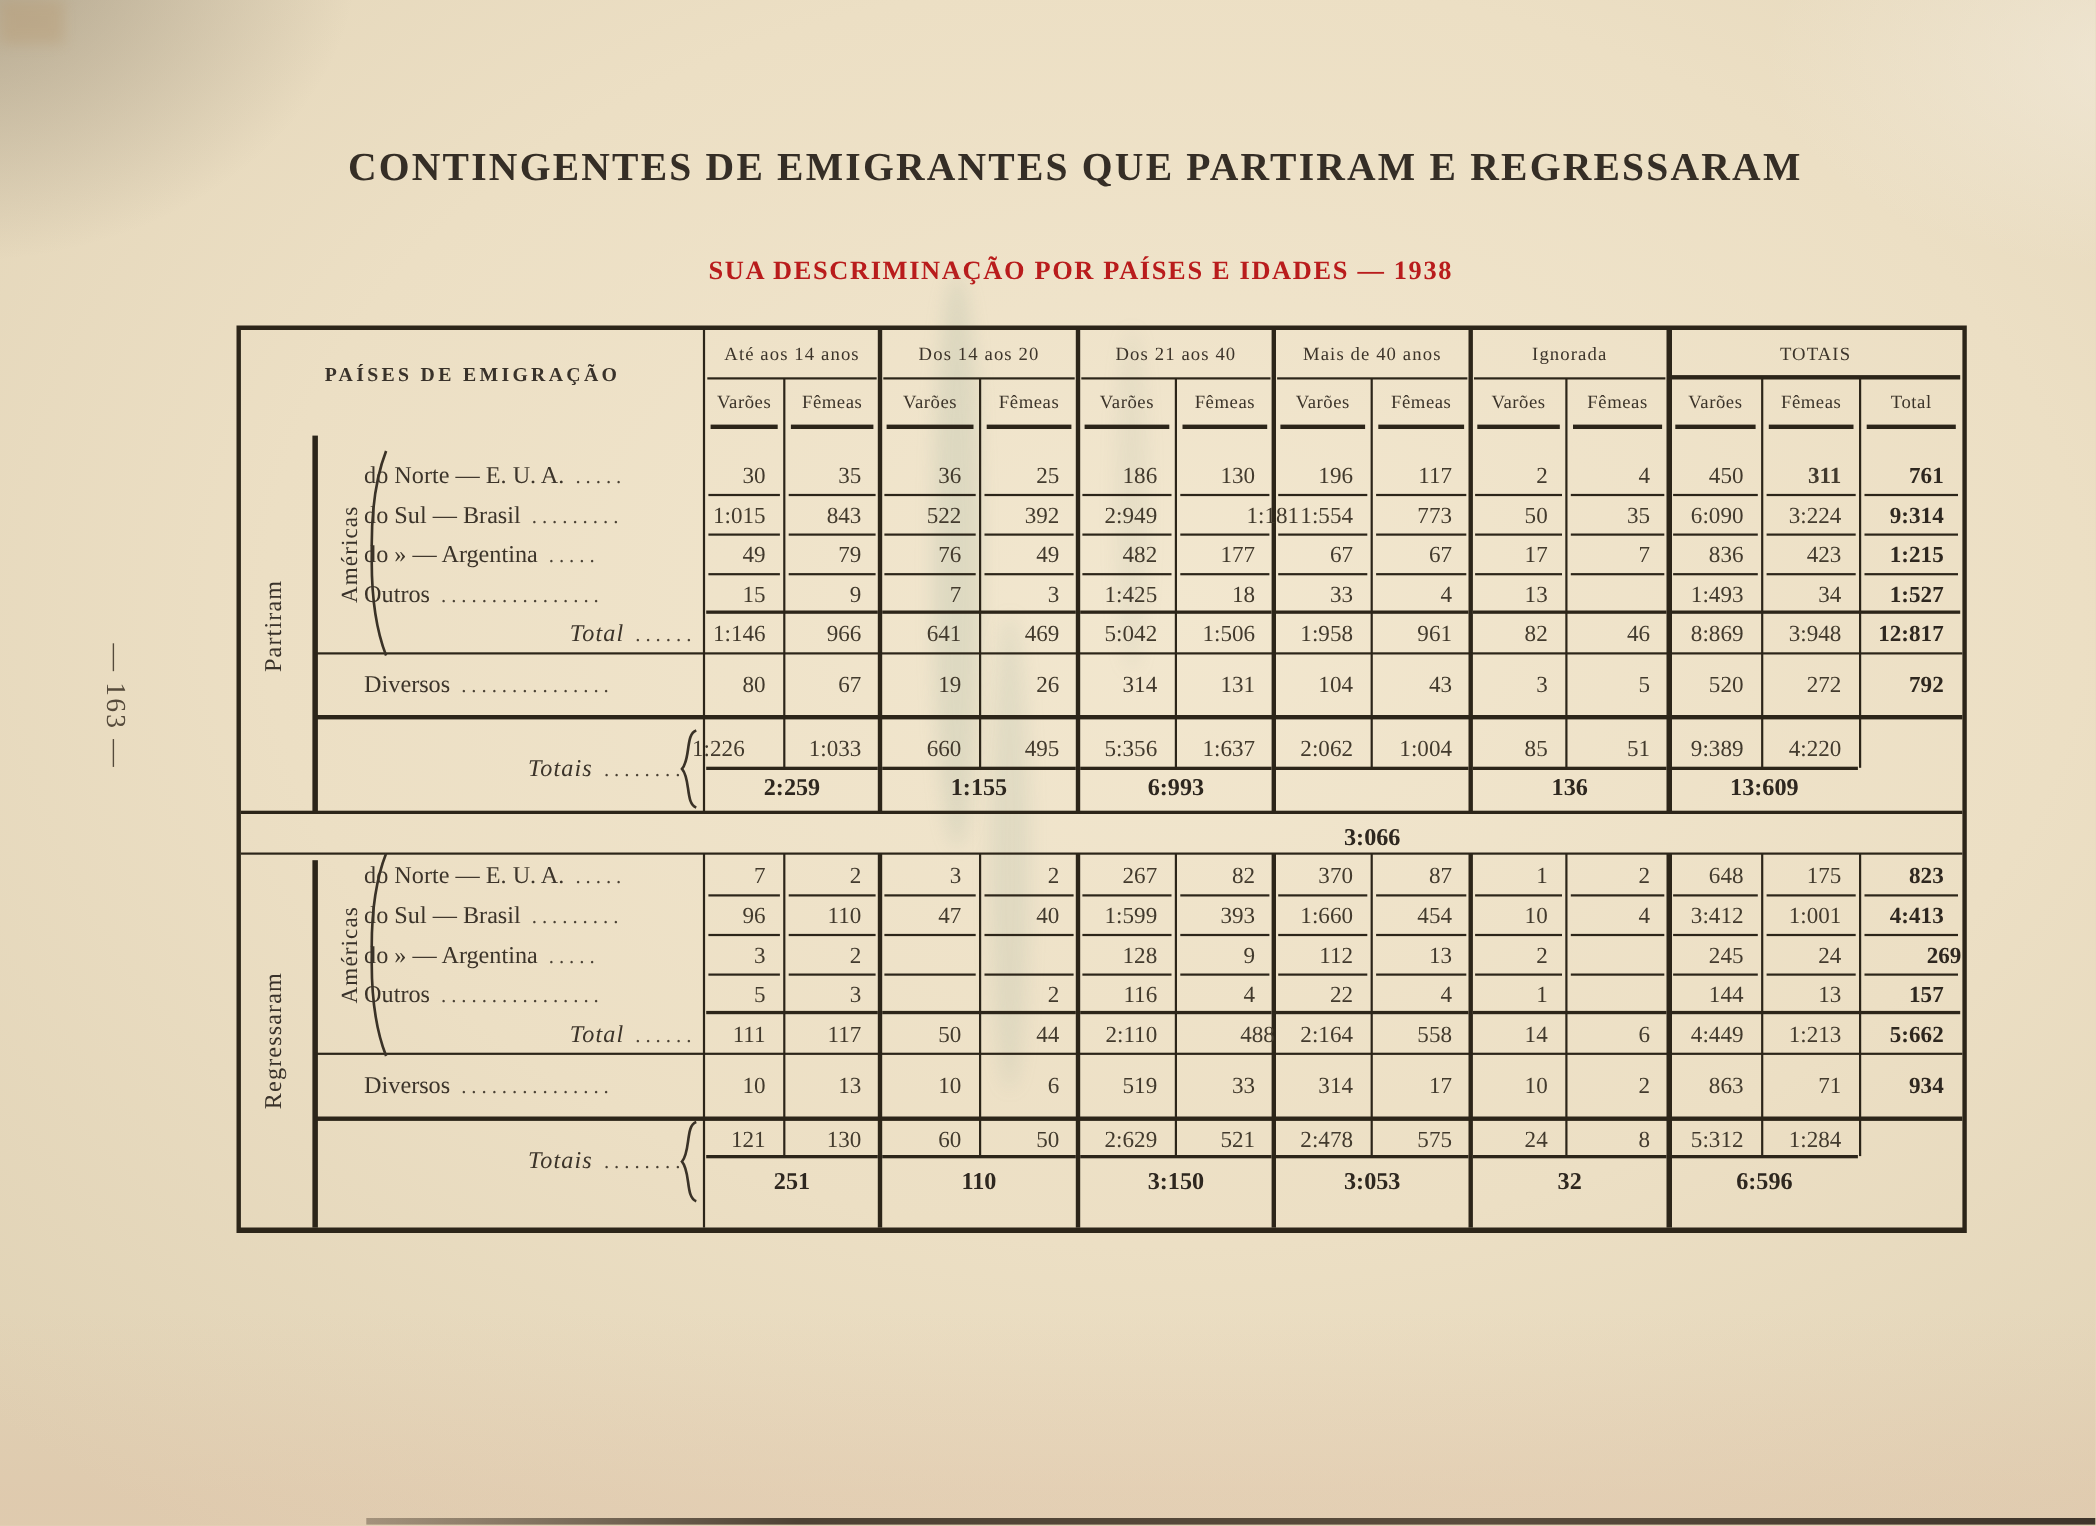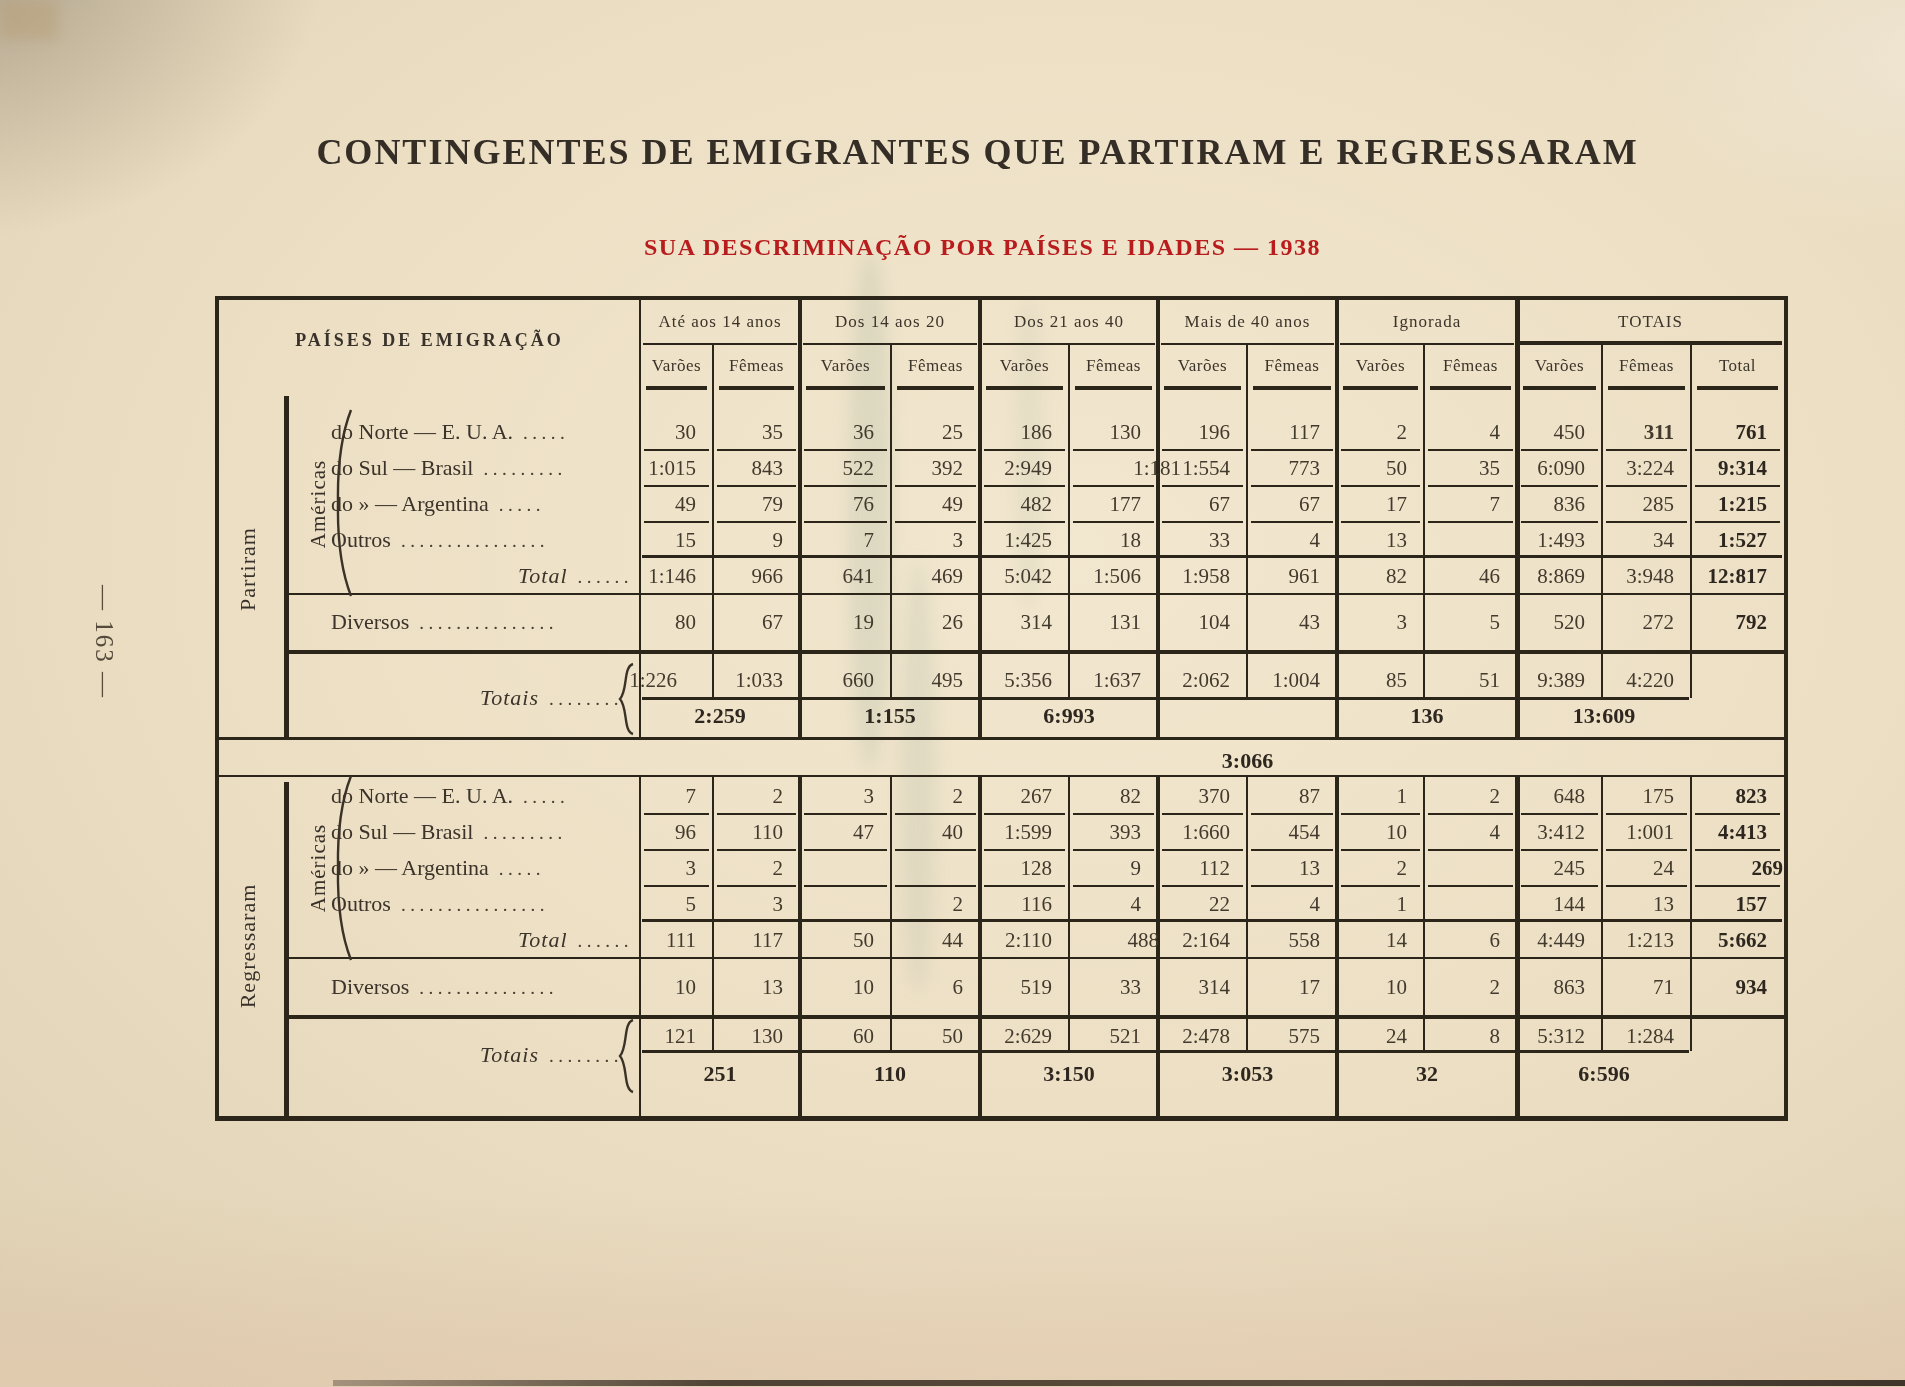--- a/index.html
+++ b/index.html
@@ -170,21 +170,21 @@
     <div class="cellnum" style="position: absolute; left: 494px; top: 190px; width: 70px; height: 28px;">79</div>
     <div class="cellnum" style="position: absolute; left: 581px; top: 190px; width: 74px; height: 28px;">76</div>
     <div class="cellnum" style="position: absolute; left: 672px; top: 190px; width: 72px; height: 28px;">49</div>
     <div class="cellnum" style="position: absolute; left: 761px; top: 190px; width: 72px; height: 28px;">482</div>
     <div class="cellnum" style="position: absolute; left: 850px; top: 190px; width: 72px; height: 28px;">177</div>
     <div class="cellnum" style="position: absolute; left: 939px; top: 190px; width: 72px; height: 28px;">67</div>
     <div class="cellnum" style="position: absolute; left: 1028px; top: 190px; width: 73px; height: 28px;">67</div>
     <div class="cellnum" style="position: absolute; left: 1118px; top: 190px; width: 70px; height: 28px;">17</div>
     <div class="cellnum" style="position: absolute; left: 1205px; top: 190px; width: 76px; height: 28px;">7</div>
     <div class="cellnum" style="position: absolute; left: 1298px; top: 190px; width: 68px; height: 28px;">836</div>
-    <div class="cellnum" style="position: absolute; left: 1383px; top: 190px; width: 72px; height: 28px;">285</div>
+    <div class="cellnum" style="position: absolute; left: 1383px; top: 190px; width: 72px; height: 28px;">423</div>
     <div class="cellnum b" style="position: absolute; left: 1472px; top: 190px; width: 76px; height: 28px;">1:215</div>
     <div class="rowlbl" style="position: absolute; left: 112px; top: 226px; width: 306px; height: 28px;">
       <span class="t">Outros</span>
       <span class="leader">................</span>
     </div>
     <div class="cellnum" style="position: absolute; left: 421px; top: 226px; width: 56px; height: 28px;">15</div>
     <div class="cellnum" style="position: absolute; left: 494px; top: 226px; width: 70px; height: 28px;">9</div>
     <div class="cellnum" style="position: absolute; left: 581px; top: 226px; width: 74px; height: 28px;">7</div>
     <div class="cellnum" style="position: absolute; left: 672px; top: 226px; width: 72px; height: 28px;">3</div>
     <div class="cellnum" style="position: absolute; left: 761px; top: 226px; width: 72px; height: 28px;">1:425</div>

